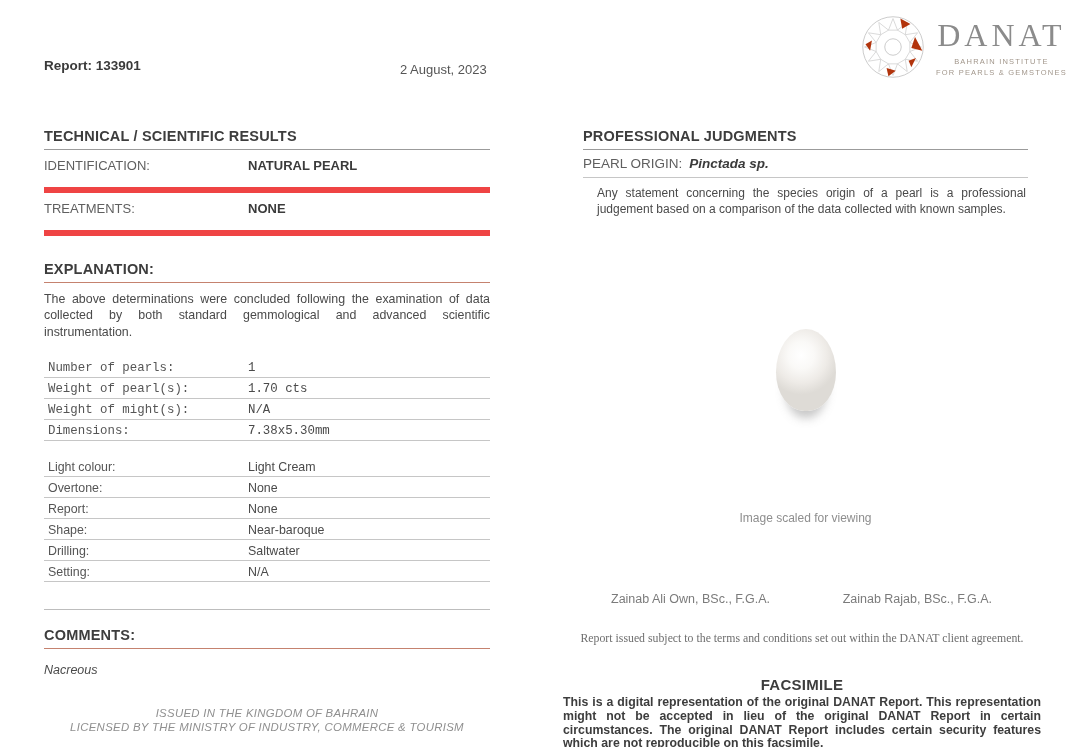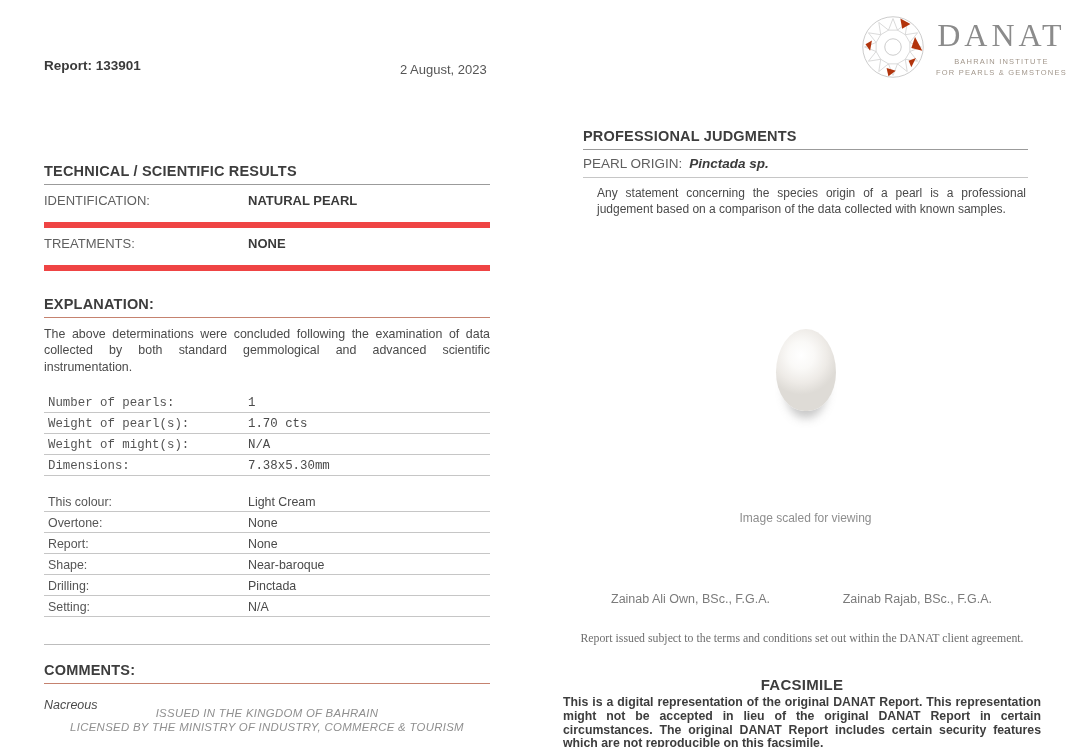--- a/index.html
+++ b/index.html
@@ -11,21 +11,21 @@
 
   
   .report-no { position:absolute; left:44px; top:58px; font-size:13.5px; font-weight:bold; color:#3a3a3a; }
   .date { position:absolute; left:400px; top:62px; font-size:13px; color:#555; }
   .logo { position:absolute; left:860px; top:14px; display:flex; align-items:center; gap:10px; }
   .logo-text { text-align:center; }
   .logo-name { font-family:"Liberation Serif", serif; font-size:32px; color:#8b8b8b; letter-spacing:4px; line-height:1.05; }
   .logo-sub { margin-top:3px; font-size:7.5px; color:#a2978c; letter-spacing:1.2px; line-height:1.55; text-align:center; }
 
   
-  .col-left  { position:absolute; left:44px;  top:128px; width:446px;margin-top:35px; }
+  .col-left  { position:absolute; left:44px;  top:128px; width:446px; }
   .col-right { position:absolute; left:583px; top:128px; width:445px; }
 
   .section-heading {
     font-size:14.5px; font-weight:bold; color:#3d3d3d; letter-spacing:.2px;
     padding-bottom:5px; border-bottom:1.5px solid #9b9b9b;
   }
   .red-rule { border-bottom:1.5px solid #c5826f; }
 
   .kv-row { display:flex; padding:8px 0 14px; border-bottom:6px solid #ef4444; font-size:13px; }
   .kv-label { width:204px; color:#5f5f5f; flex:none; }
@@ -129,38 +129,38 @@
         <span class="detail-value">N/A</span>
       </div>
       <div class="detail-row">
         <span class="detail-label">Dimensions:</span>
         <span class="detail-value">7.38x5.30mm</span>
       </div>
     </div>
 
     <div class="detail-group-2">
       <div class="detail-row">
-        <span class="detail-label">This colour:</span>
+        <span class="detail-label">Light colour:</span>
         <span class="detail-value">Light Cream</span>
       </div>
       <div class="detail-row">
         <span class="detail-label">Overtone:</span>
         <span class="detail-value">None</span>
       </div>
       <div class="detail-row">
         <span class="detail-label">Report:</span>
         <span class="detail-value">None</span>
       </div>
       <div class="detail-row">
         <span class="detail-label">Shape:</span>
         <span class="detail-value">Near-baroque</span>
       </div>
       <div class="detail-row">
         <span class="detail-label">Drilling:</span>
-        <span class="detail-value">Pinctada</span>
+        <span class="detail-value">Saltwater</span>
       </div>
       <div class="detail-row">
         <span class="detail-label">Setting:</span>
         <span class="detail-value">N/A</span>
       </div>
     </div>
 
     <div class="solo-rule"></div>
 
     <div class="section-heading red-rule comments-heading">COMMENTS:</div>

